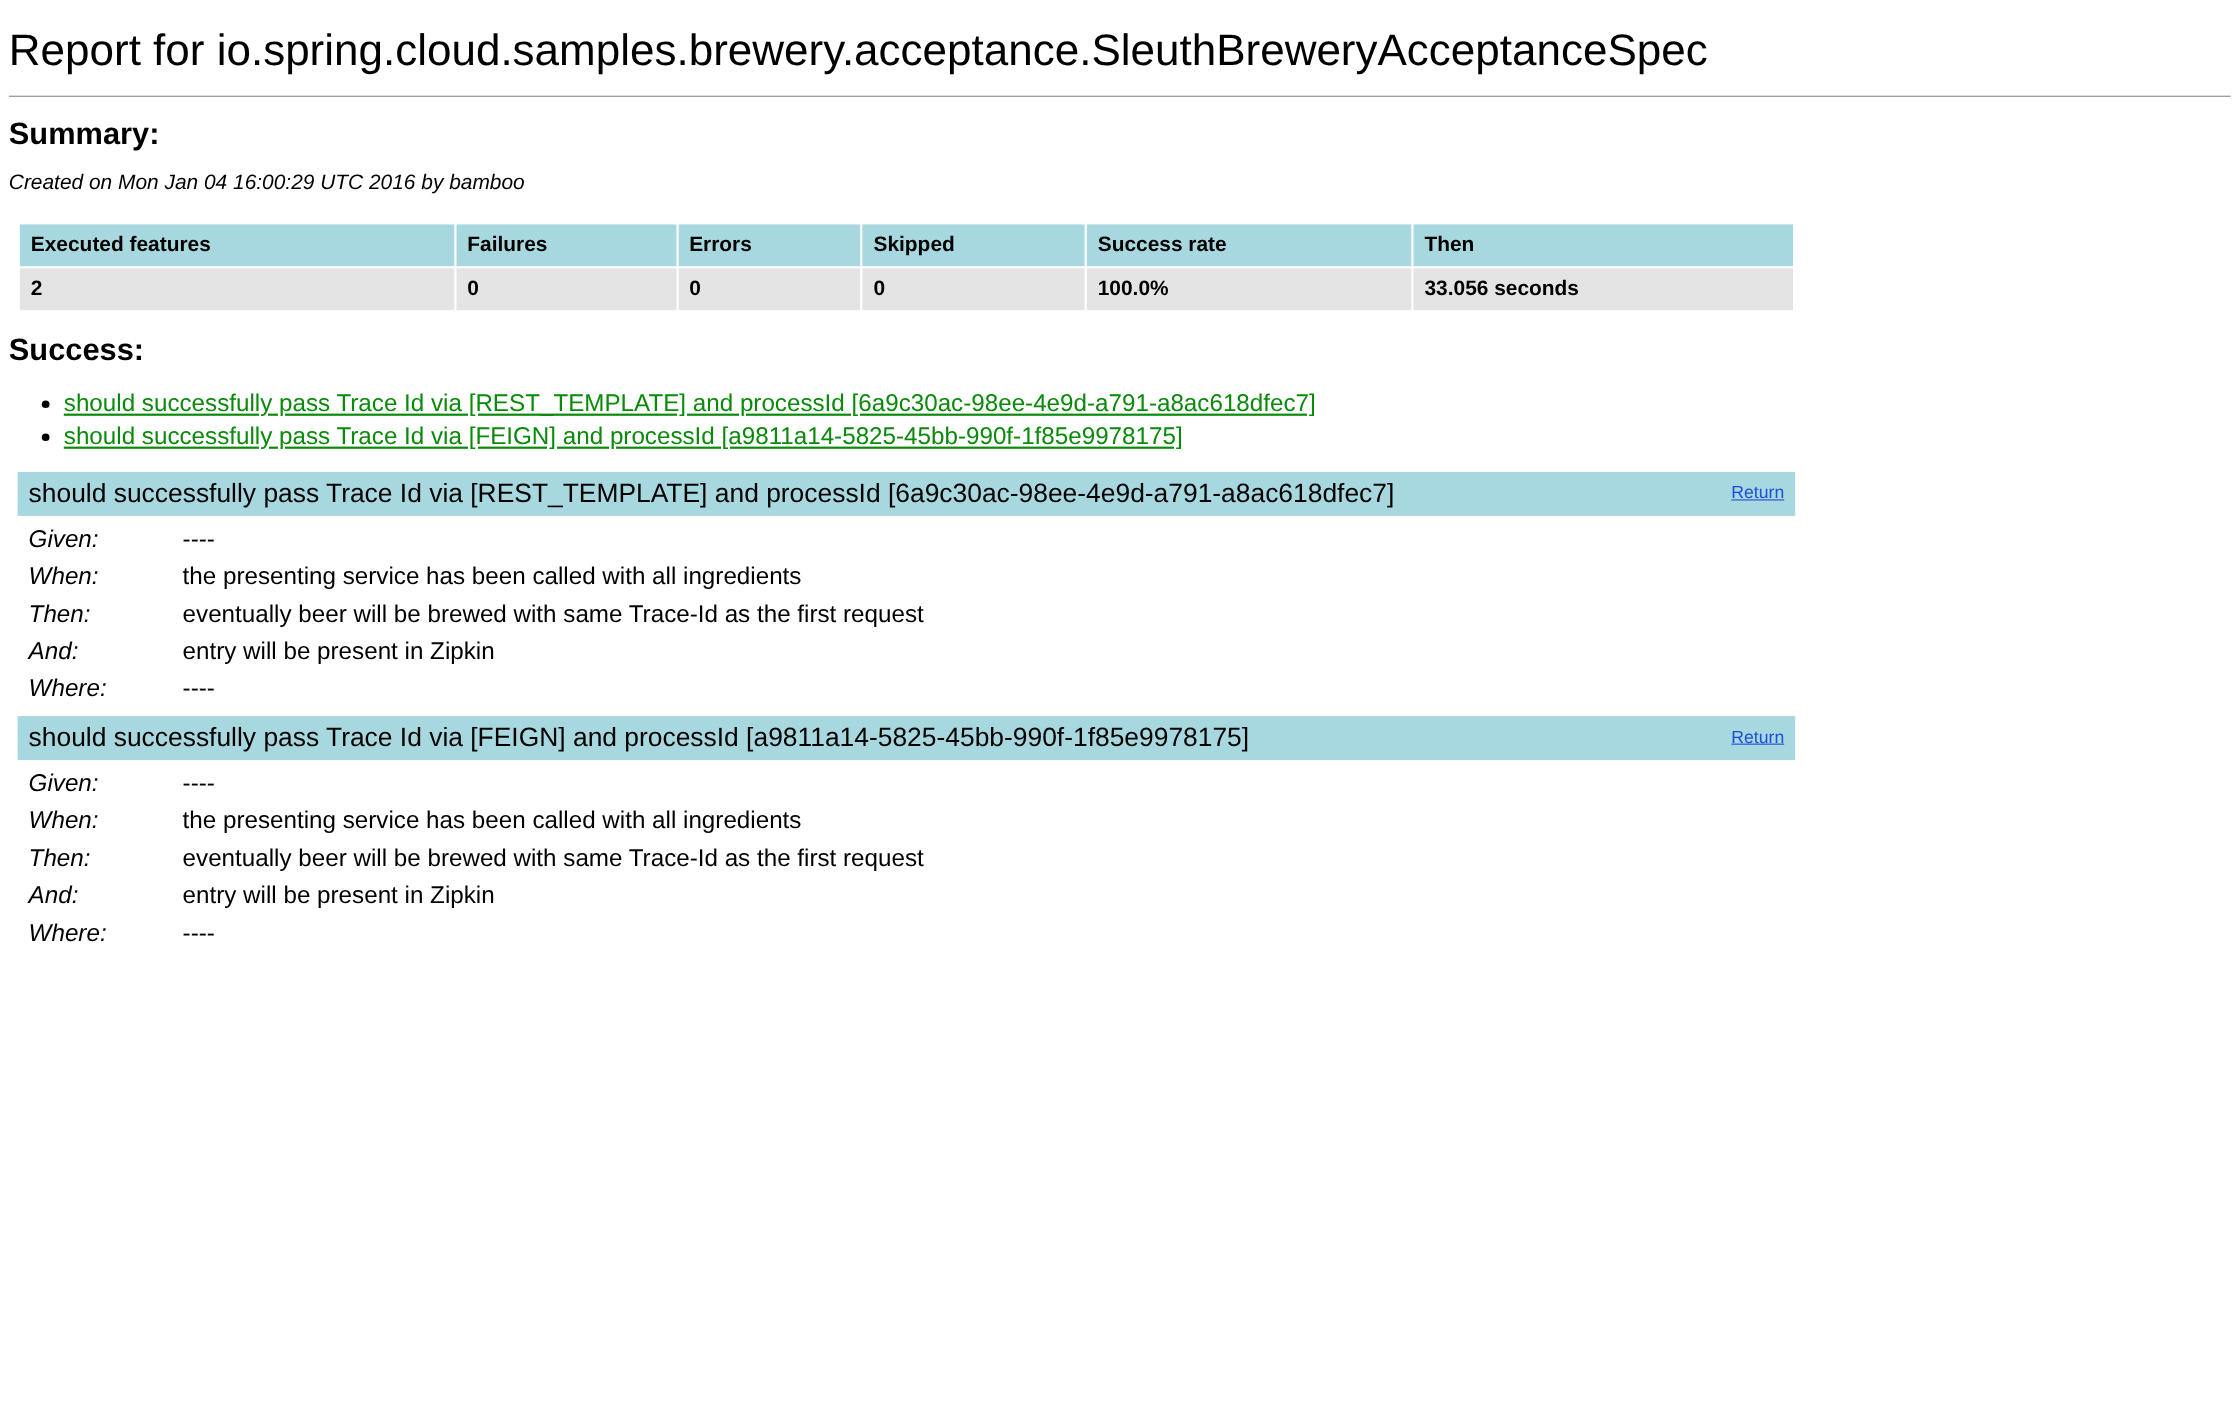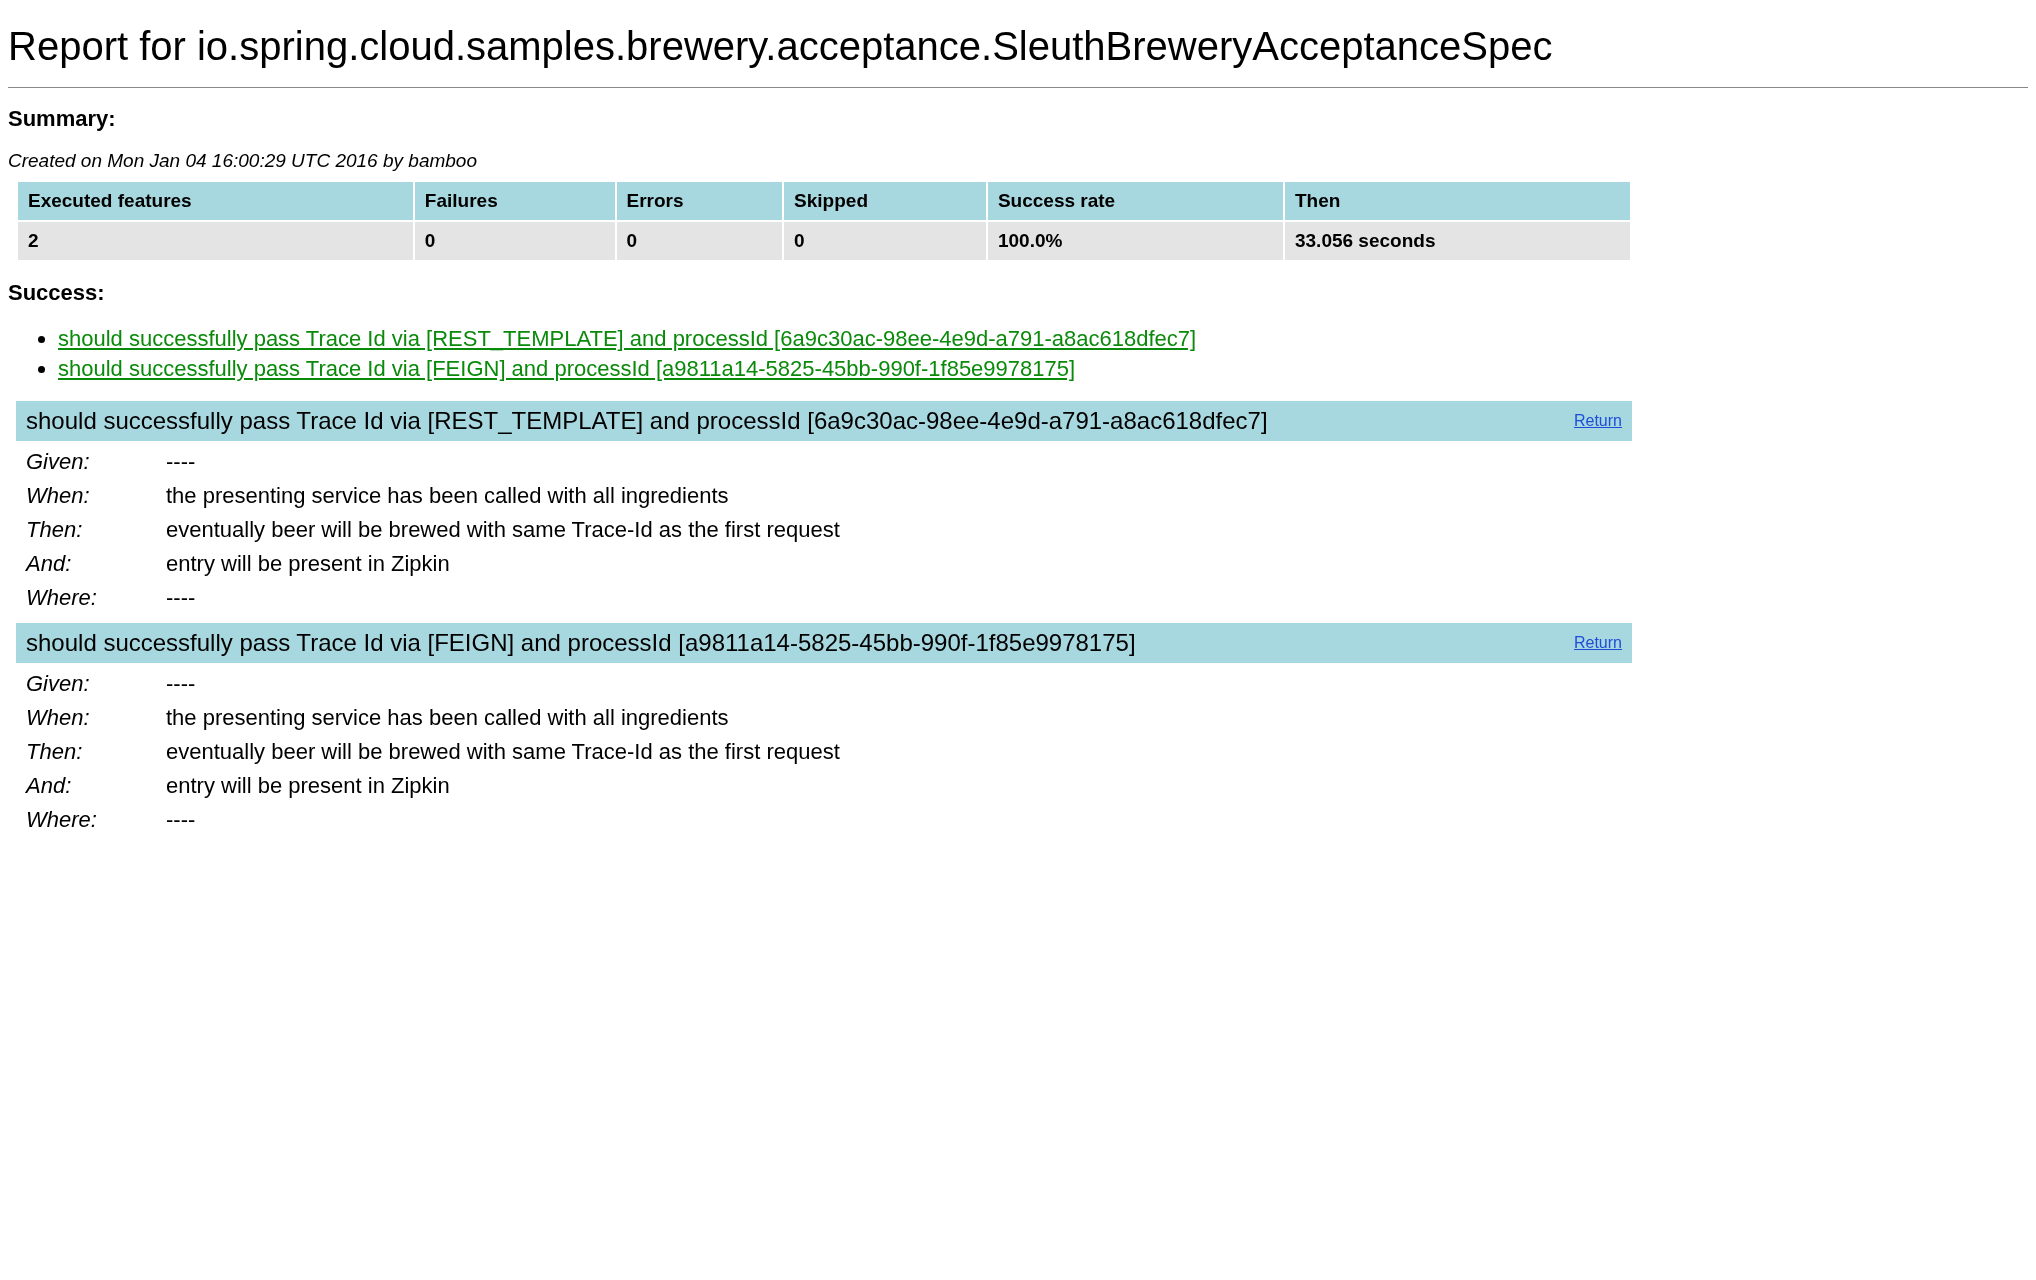--- a/index.html
+++ b/index.html
@@ -12,28 +12,28 @@
     font-size: 40px;
     font-weight: normal;
     margin: 16px 0 18px 0;
   }
   hr {
     border: none;
     border-top: 1px solid #888;
     margin: 0 0 18px 0;
   }
   h2 {
-    font-size: 22px;
+    font-size: 28px;
     font-weight: bold;
     margin: 18px 0 18px 0;
   }
   .created {
     font-style: italic;
     font-size: 19px;
-    margin-bottom: 8px;
+    margin-bottom: 24px;
   }
   table.summary {
     border-collapse: separate;
     border-spacing: 2px;
     width: 80%;
     margin-left: 8px;
     font-size: 19px;
   }
   table.summary th {
     background: #a8d8df;

